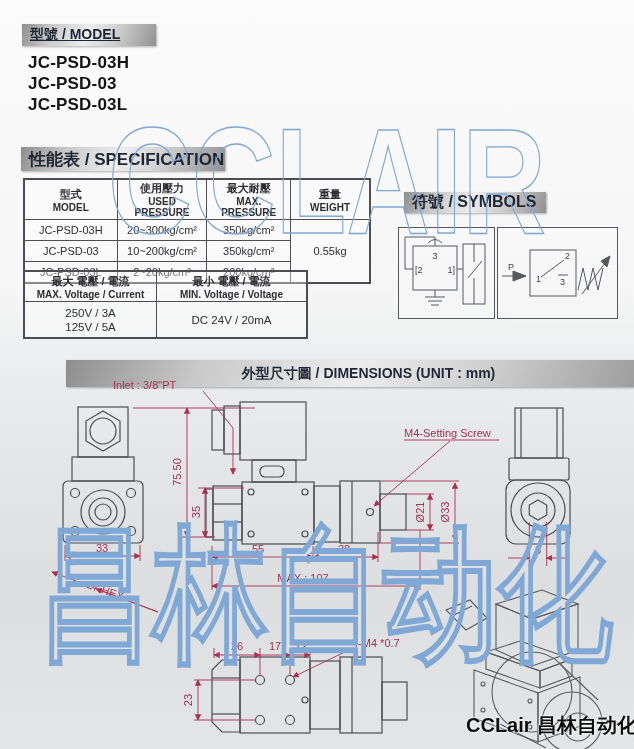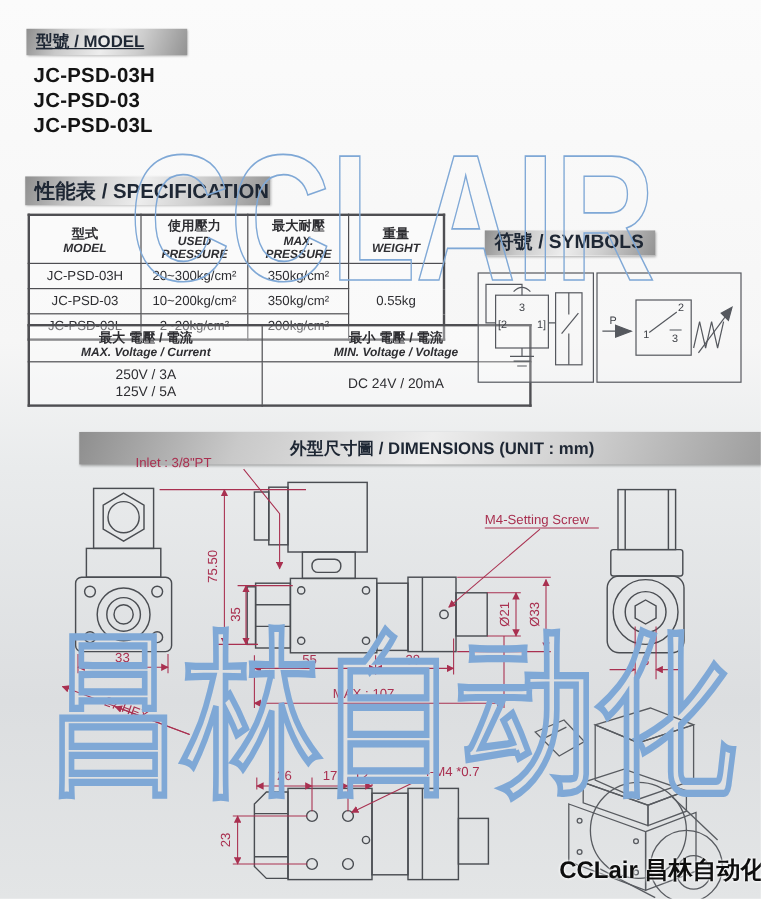--- a/index.html
+++ b/index.html
@@ -9,25 +9,25 @@
   .bar{position:absolute;display:flex;align-items:center;font-weight:700;color:#1e2734;
        background:linear-gradient(110deg,#8e8e8e 0%,#c9c9c9 22%,#ededed 48%,#cdcdcd 70%,#929292 100%);
        box-shadow:1px 1px 2px rgba(0,0,0,.3);padding:0 8px;white-space:nowrap;}
   .model-hdr{left:22px;top:24px;width:118px;height:22px;font-size:14px;text-decoration:underline;}
   .spec-hdr{left:21px;top:147px;width:188px;height:24px;font-size:17px;}
   .sym-hdr{left:404px;top:192px;width:126px;height:21px;font-size:16px;}
   .dim-hdr{left:22px;top:360px;width:589px;height:27px;font-size:14px;justify-content:center;margin-left:44px;}
   .models{position:absolute;left:28px;top:52px;font-weight:700;font-size:17px;color:#141414;line-height:21px;letter-spacing:.2px;}
   table{position:absolute;border-collapse:collapse;background:rgba(255,255,255,.35);}
   .spec-table{left:23px;top:178px;width:348px;}
-  .volt-table{left:23px;top:270px;width:420px;}
+  .volt-table{left:23px;top:270px;width:285px;}
   th,td{border:1px solid #4e4e52;text-align:center;color:#2e2e32;padding:1px 2px;}
   table{border:2px solid #4e4e52;}
   th .zh{display:block;font-size:11px;font-weight:700;}
-  th .en{display:block;font-size:10px;font-weight:700;font-style:italic;}
+  th .en{display:block;font-size:10px;font-weight:700;}
   .spec-table th{height:28px;}
   .spec-table td{height:18px;font-size:11px;}
   .volt-table th{height:27px;}
   .volt-table td{height:33px;font-size:11.5px;}
   .stack span{display:block;line-height:14px;}
   .sym-boxes{position:absolute;left:398px;top:227px;display:flex;gap:2px;}
   .sym-box{border:1.5px solid #55585e;background:rgba(250,250,250,.25);}
   .drawing{position:absolute;left:0;top:375px;}
   .wm{position:absolute;inset:0;z-index:6;pointer-events:none;}
   .content{position:relative;z-index:2;}

